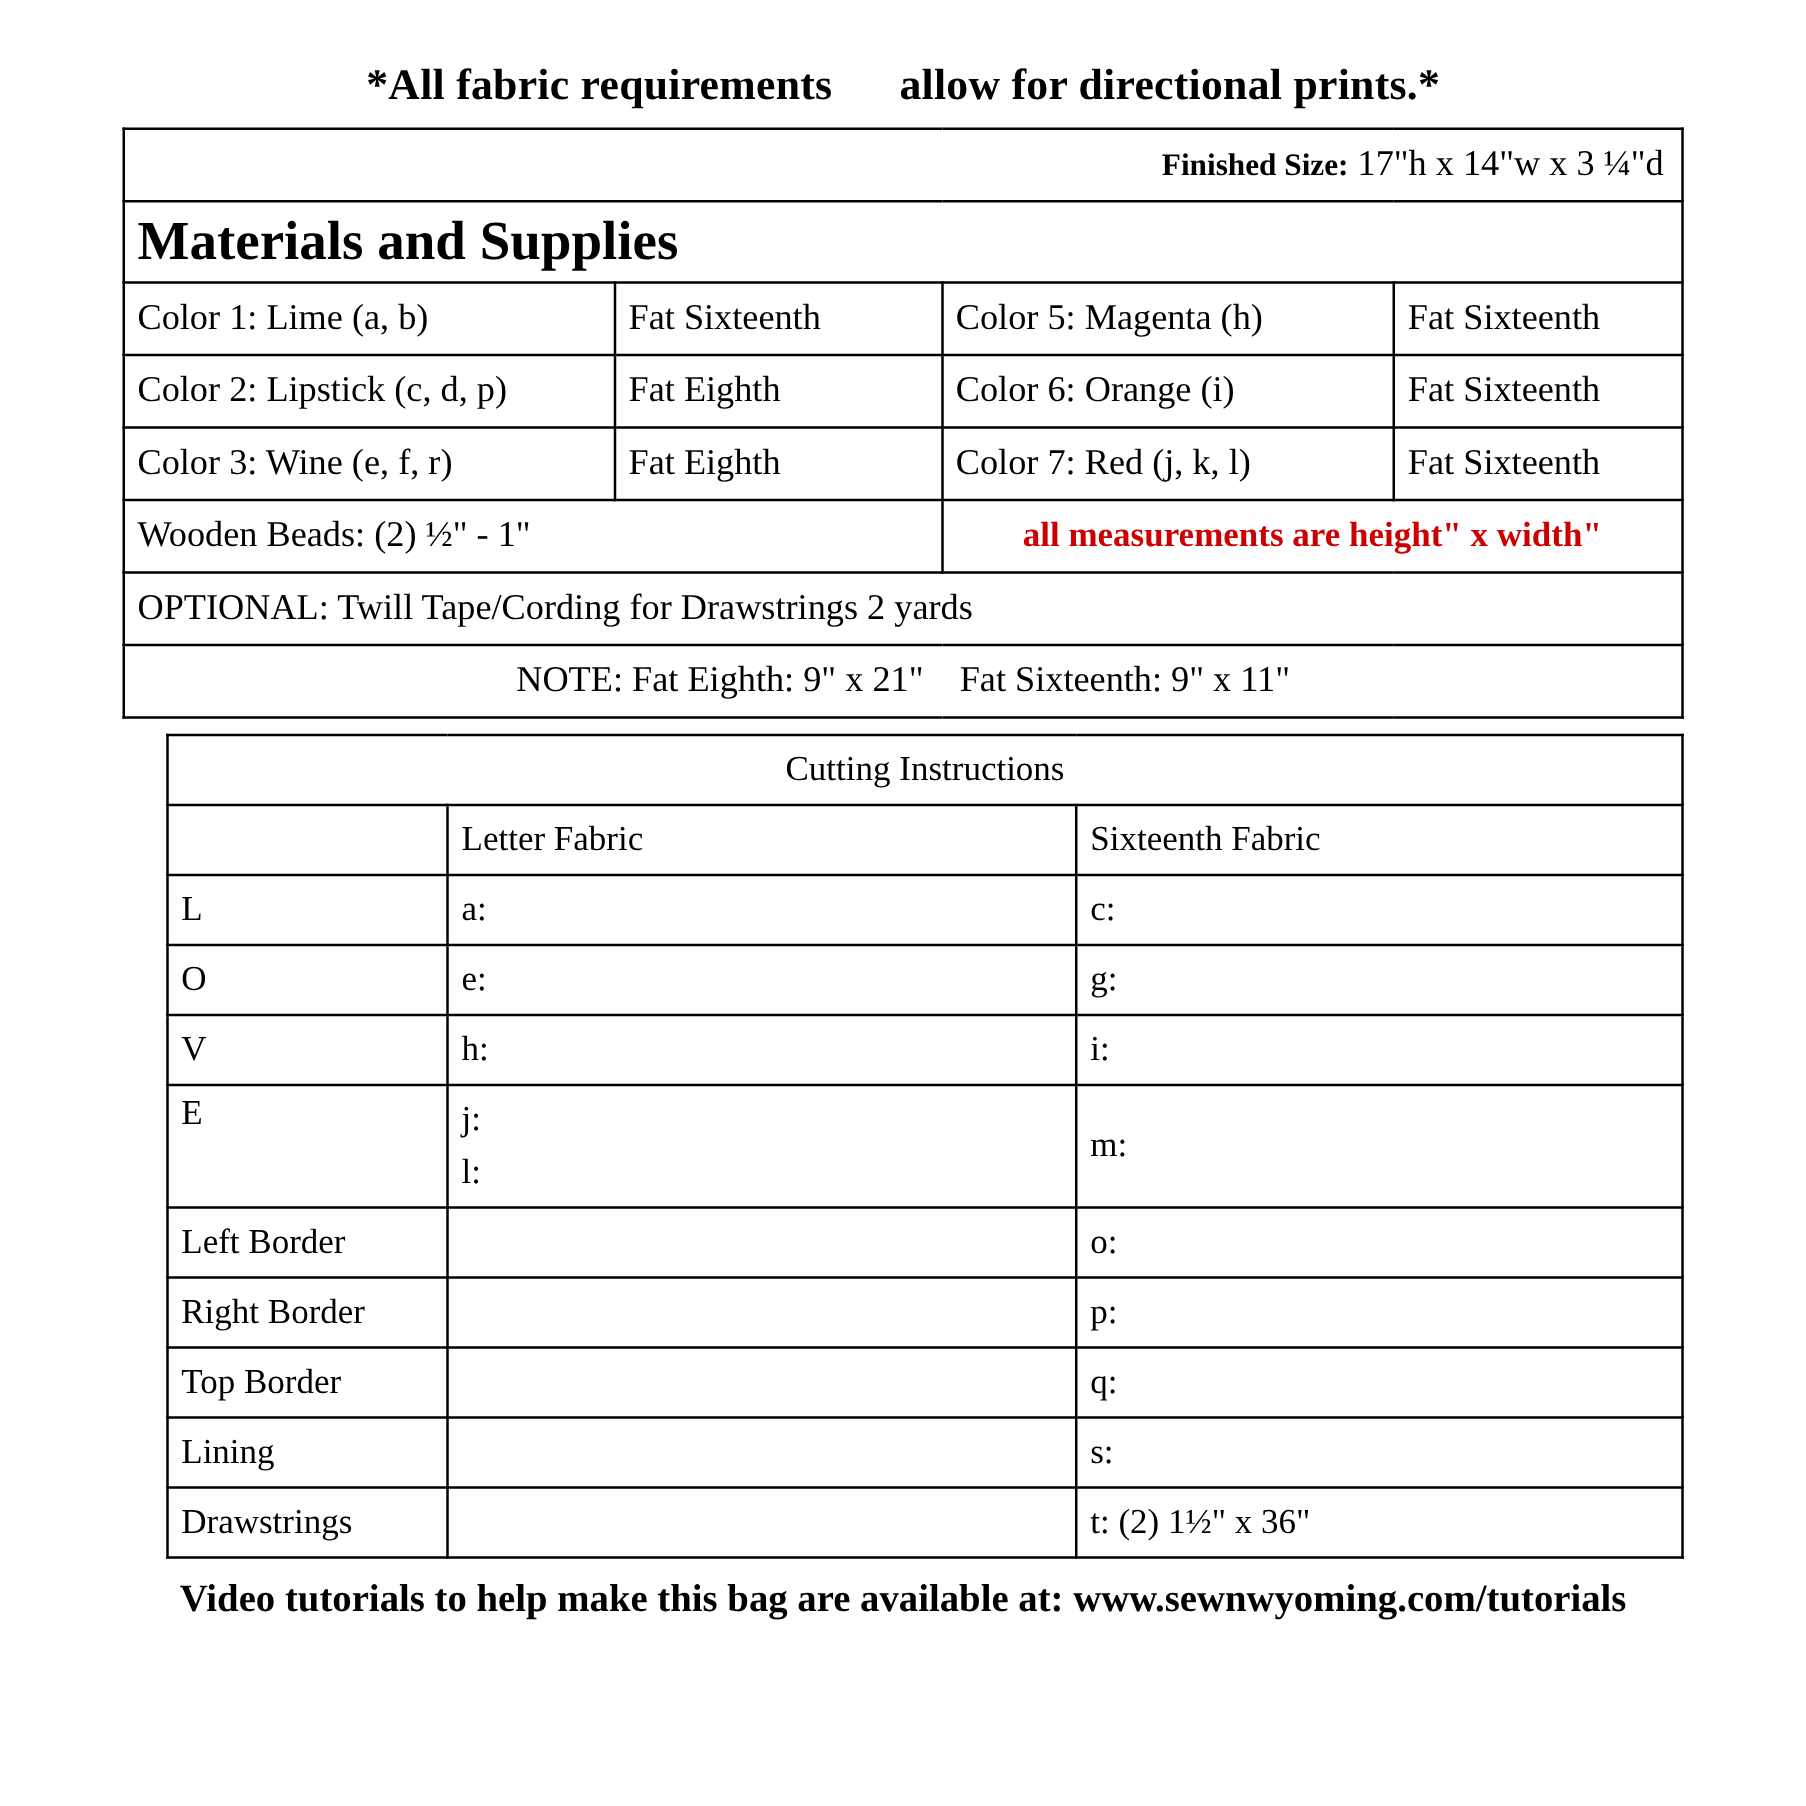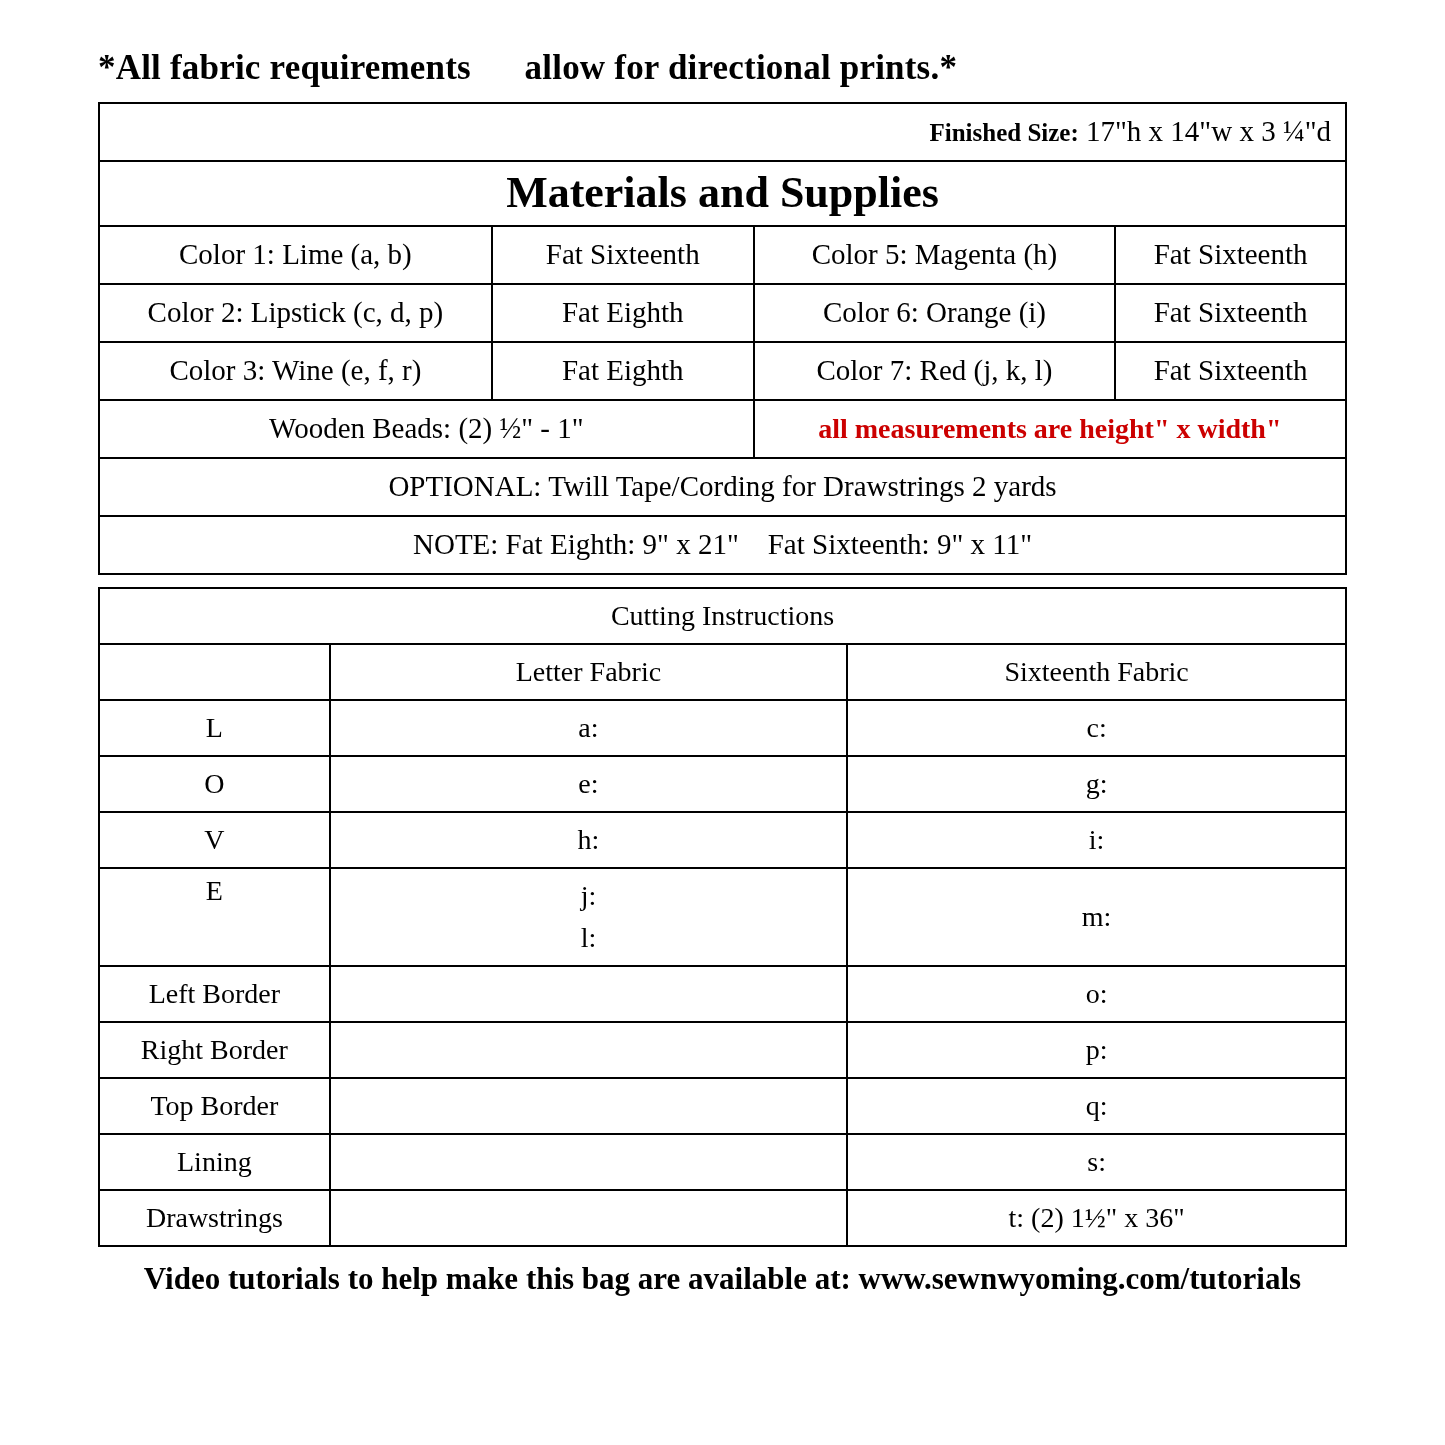--- a/index.html
+++ b/index.html
@@ -17,42 +17,41 @@
   .page {
     position: relative;
     width: 1445px;
     height: 1445px;
     box-sizing: border-box;
     padding: 0 98px;
   }
 
   
   .heading {
-    text-align: left;
+    text-align: center;
     font-weight: bold;
     font-size: 35px;
     letter-spacing: 0.2px;
     padding-top: 48px;
     padding-bottom: 14px;
     white-space: pre;
   }
 
   
   table {
     border-collapse: collapse;
     width: 100%;
     table-layout: fixed;
   }
   td {
     border: 2px solid #000000;
     vertical-align: middle;
     font-size: 29px;
     line-height: 1.15;
     padding: 6px 10px;
-    text-align: center;
   }
 
   
   .materials td { height: 44px; }
   .mat-finished {
     text-align: right;
     padding-right: 14px;
   }
   .mat-finished b { font-size: 25px; }
   .mat-title {
@@ -66,21 +65,21 @@
     font-size: 28px;
     font-family: "Liberation Serif", serif;
   }
   .note-row {
     text-align: center;
     font-size: 29px;
     white-space: pre;
   }
 
   
-  .cutting-wrap { margin-top: 12px; }
+  .cutting-wrap { margin-top: 12px; margin-left: 35px; }
   .cutting td {
     height: 42px;
     font-size: 28px;
   }
   .cut-title {
     text-align: center;
     font-weight: normal;
     font-size: 33px;
   }
   .cut-tall { height: 88px; }

